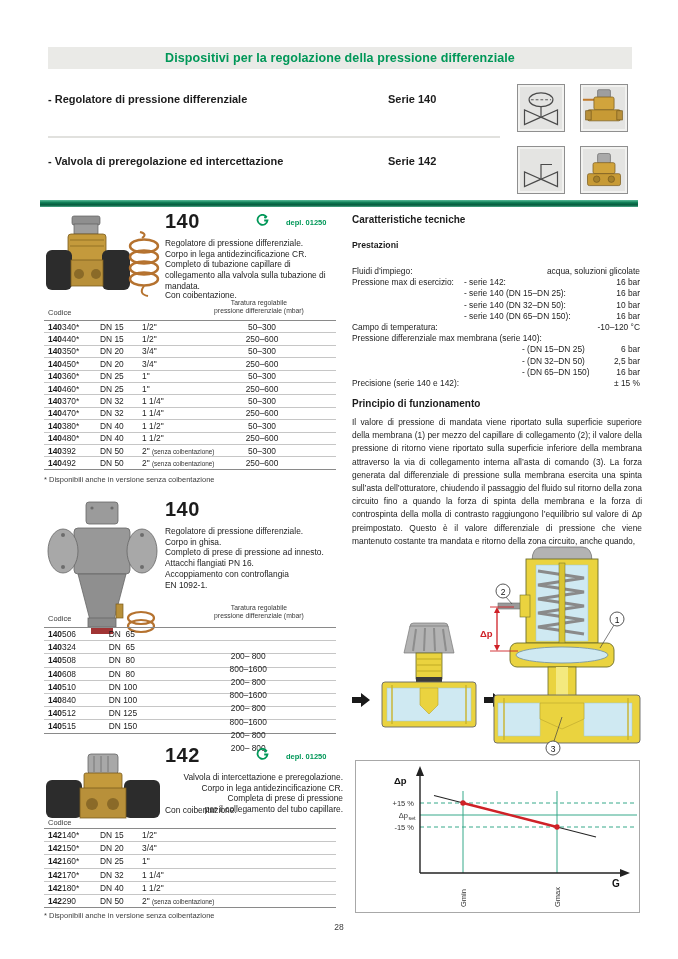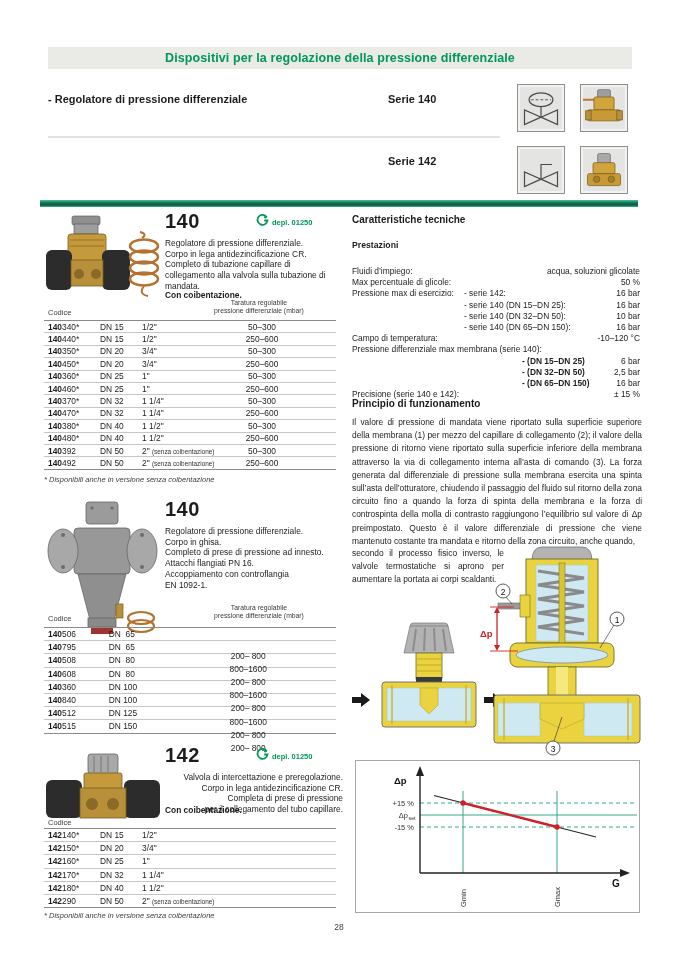--- a/index.html
+++ b/index.html
@@ -18,50 +18,50 @@
   .hdr-serie { font-size:11px; font-weight:bold; }
   .hdr-divider { left:48px; top:136px; width:452px; height:2px; background:#e1e1de; }
   .icon-box { width:48px; height:48px; background:#e4e4e2; border:1px solid #8f8f8f;
     box-shadow: inset 0 0 0 2px #f2f2f0; display:flex; align-items:center; justify-content:center; }
 
   .green-bar { left:40px; top:200px; width:598px; height:7px;
     background:linear-gradient(180deg,#59bd9a 0%,#0d7b53 38%,#06593c 72%,#4fae8d 100%); }
 
   
   .pcode { font-size:20px; font-weight:bold; letter-spacing:.5px; }
-  .logo-wrap { display:flex; align-items:flex-start; gap:3px; }
+  .logo-wrap { display:flex; align-items:flex-start; gap:17px; }
   .depl { color:#009758; font-weight:bold; font-size:7.5px; padding-top:4px; }
   .pdesc { font-size:8.4px; line-height:10.7px; white-space:pre-line; }
-  .pdesc-bold { font-size:8.4px; line-height:10.7px; font-weight:bold; }
+  .pdesc-bold { font-size:8.4px; line-height:10.7px; font-weight:normal; }
   .codice { font-size:7.5px; color:#3a3a3a; }
   .range-hdr { font-size:6.8px; color:#3a3a3a; text-align:center; line-height:8.2px; }
 
   .ptable { border-top:1.4px solid #8a8a8a; width:292px; }
   .trow { display:flex; align-items:center; border-bottom:1px solid #c6c6c6; font-size:8.4px; }
   .ptable .trow:last-child { border-bottom:1.4px solid #8a8a8a; }
   .rh-12 .trow { height:12.4px; }
   .rh-13 .trow { height:13.2px; }
   .c-code { width:56px; padding-left:4px; white-space:nowrap; }
   .c-code b { font-weight:bold; }
   .c-dn { width:42px; white-space:pre; }
   .c-dn-w { width:60px; white-space:pre;margin-left:16px; }
   .c-size { width:60px; white-space:nowrap; }
   .c-size .note { font-size:6.4px; color:#333; }
   .c-range { width:120px; text-align:center; white-space:pre; }
   .c-range-w { width:204px; text-align:center; white-space:pre;margin-top:43px; }
-  .footnote { font-size:7.5px; font-style:italic; color:#3d3d3d; }
+  .footnote { font-size:7.5px; color:#3d3d3d; }
 
   
   .tech-title { font-size:10px; font-weight:bold; }
   .tech-sub { font-size:8.7px; font-weight:bold; }
   .specs { width:288px; }
   .spec-row { position:relative; height:11.2px; font-size:8.4px; }
   .s-label { position:absolute; left:0; top:0; white-space:nowrap; }
   .s-mid { position:absolute; left:112px; top:0; white-space:nowrap; }
-  .ind2 .s-mid { left:170px;font-weight:bold; }
+  .ind2 .s-mid { left:170px; }
   .s-val { position:absolute; right:0; top:0; white-space:nowrap; }
 
   .para { font-size:8.4px; line-height:13.2px; text-align:justify; }
   .wrap-zone { width:292px; height:215px; }
   .wrap-text { position:absolute; left:0; top:2px; width:152px; }
 
   .chart-box { left:355px; top:760px; width:285px; height:153px; border:1px solid #a8a8a8; background:#fff; }
   .page-num { left:0; top:922px; width:678px; text-align:center; font-size:8.5px; color:#3a3a3a; }
 
   svg text { font-family:"Liberation Sans", sans-serif; }
@@ -91,20 +91,21 @@
       <line x1="1" y1="15" x2="14" y2="15" stroke="#c07a2c" stroke-width="2.2"></line>
       <rect x="17" y="4" width="14" height="9" rx="1.5" fill="#9e9e9e" stroke="#6f6f6f" stroke-width="0.8"></rect>
       <rect x="13" y="12" width="22" height="14" rx="2" fill="#d1a43c" stroke="#7a5c1e" stroke-width="0.8"></rect>
       <rect x="6" y="26" width="36" height="12" rx="2" fill="#c79a35" stroke="#7a5c1e" stroke-width="0.8"></rect>
       <rect x="4" y="27" width="6" height="10" fill="#b8903a" stroke="#7a5c1e" stroke-width="0.8"></rect>
       <rect x="38" y="27" width="6" height="10" fill="#b8903a" stroke="#7a5c1e" stroke-width="0.8"></rect>
     </svg>
   </div>
   <div class="abs hdr-divider"></div>
 
+  <div class="abs hdr-label" style="left:48px;top:155px;">- Valvola di preregolazione ed intercettazione</div>
   <div class="abs hdr-serie" style="left:388px;top:155px;">Serie 142</div>
   <div class="abs icon-box" style="left:517px;top:146px;">
     <svg width="44" height="44" viewBox="0 0 48 48">
       <polygon points="6,26 6,42 24,34" fill="none" stroke="#4a4a4a" stroke-width="1.3"></polygon>
       <polygon points="42,26 42,42 24,34" fill="none" stroke="#4a4a4a" stroke-width="1.3"></polygon>
       <polyline points="24,34 24,18 36,18" fill="none" stroke="#4a4a4a" stroke-width="1.3"></polyline>
     </svg>
   </div>
   <div class="abs icon-box" style="left:580px;top:146px;">
     <svg width="44" height="44" viewBox="0 0 48 48">
@@ -277,39 +278,39 @@
   </div>
   <div class="abs ptable rh-13" style="left:44px;top:627px;">
 
       <div class="trow">
         <span class="c-code"><b>140</b><span>506</span></span>
         <span class="c-dn-w">DN  65</span>
         <span class="c-range-w">200– 800</span>
       </div>
 
       <div class="trow">
-        <span class="c-code"><b>140</b><span>795</span></span>
+        <span class="c-code"><b>140</b><span>324</span></span>
         <span class="c-dn-w">DN  65</span>
         <span class="c-range-w">800–1600</span>
       </div>
 
       <div class="trow">
         <span class="c-code"><b>140</b><span>508</span></span>
         <span class="c-dn-w">DN  80</span>
         <span class="c-range-w">200– 800</span>
       </div>
 
       <div class="trow">
         <span class="c-code"><b>140</b><span>608</span></span>
         <span class="c-dn-w">DN  80</span>
         <span class="c-range-w">800–1600</span>
       </div>
 
       <div class="trow">
-        <span class="c-code"><b>140</b><span>360</span></span>
+        <span class="c-code"><b>140</b><span>510</span></span>
         <span class="c-dn-w">DN 100</span>
         <span class="c-range-w">200– 800</span>
       </div>
 
       <div class="trow">
         <span class="c-code"><b>140</b><span>840</span></span>
         <span class="c-dn-w">DN 100</span>
         <span class="c-range-w">800–1600</span>
       </div>
 
@@ -397,25 +398,20 @@
   <div class="abs tech-title" style="left:352px;top:214px;">Caratteristiche tecniche</div>
   <div class="abs tech-sub" style="left:352px;top:240px;">Prestazioni</div>
   <div class="abs specs" style="left:352px;top:254px;margin-top:12px;">
 
       <div class="spec-row">
         <span class="s-label">Fluidi d’impiego:</span>
         <span class="s-mid"></span>
         <span class="s-val">acqua, soluzioni glicolate</span>
       </div>
 
-      <div class="spec-row">
-        <span class="s-label">Max percentuale di glicole:</span>
-        <span class="s-mid"></span>
-        <span class="s-val">50 %</span>
-      </div>
 
       <div class="spec-row ind1">
         <span class="s-label">Pressione max di esercizio:</span>
         <span class="s-mid">- serie 142:</span>
         <span class="s-val">16 bar</span>
       </div>
 
       <div class="spec-row ind1">
         <span class="s-label"></span>
         <span class="s-mid">- serie 140 (DN 15–DN 25):</span>
@@ -468,21 +464,20 @@
         <span class="s-label">Precisione (serie 140 e 142):</span>
         <span class="s-mid"></span>
         <span class="s-val">± 15 %</span>
       </div>
     </div>
 
   <div class="abs tech-title" style="left:352px;top:398px;">Principio di funzionamento</div>
   <div class="abs para" style="left:352px;top:416px;width:290px;">Il valore di pressione di mandata viene riportato sulla superficie superiore della membrana (1) per mezzo del capillare di collegamento (2); il valore della pressione di ritorno viene riportato sulla superficie inferiore della membrana attraverso la via di collegamento interna all’asta di comando (3). La forza generata dal differenziale di pressione sulla membrana esercita una spinta sull’asta dell’otturatore, chiudendo il passaggio del fluido sul ritorno della zona circuito fino a quando la forza di spinta della membrana e la forza di controspinta della molla di contrasto raggiungono l’equilibrio sul valore di Δp preimpostato. Questo è il valore differenziale di pressione che viene mantenuto costante tra mandata e ritorno della zona circuito, anche quando,</div>
 
   <div class="abs wrap-zone" style="left:352px;top:545px;">
-    <span class="wrap-text para">secondo il processo fisico inverso, le valvole termostatiche si aprono per aumentare la portata ai corpi scaldanti.</span>
 
     <svg class="abs" style="left:0;top:148px;" width="18" height="14" viewBox="0 0 18 14">
       <polygon points="0,4 9,4 9,0 18,7 9,14 9,10 0,10" fill="#1a1a1a"></polygon>
     </svg>
 
     <svg class="abs" style="left:28px;top:76px;" width="98" height="122" viewBox="0 0 98 122">
       <rect x="30" y="2" width="38" height="7" rx="3.5" fill="#b3b3b3" stroke="#777" stroke-width="0.7"></rect>
       <polygon points="24,32 30,5 68,5 74,32" fill="#b3b3b3" stroke="#777" stroke-width="0.7"></polygon>
       <line x1="36" y1="8" x2="33" y2="30" stroke="#8d8d8d" stroke-width="2"></line>
       <line x1="45" y1="7" x2="44" y2="30" stroke="#8d8d8d" stroke-width="2"></line>

